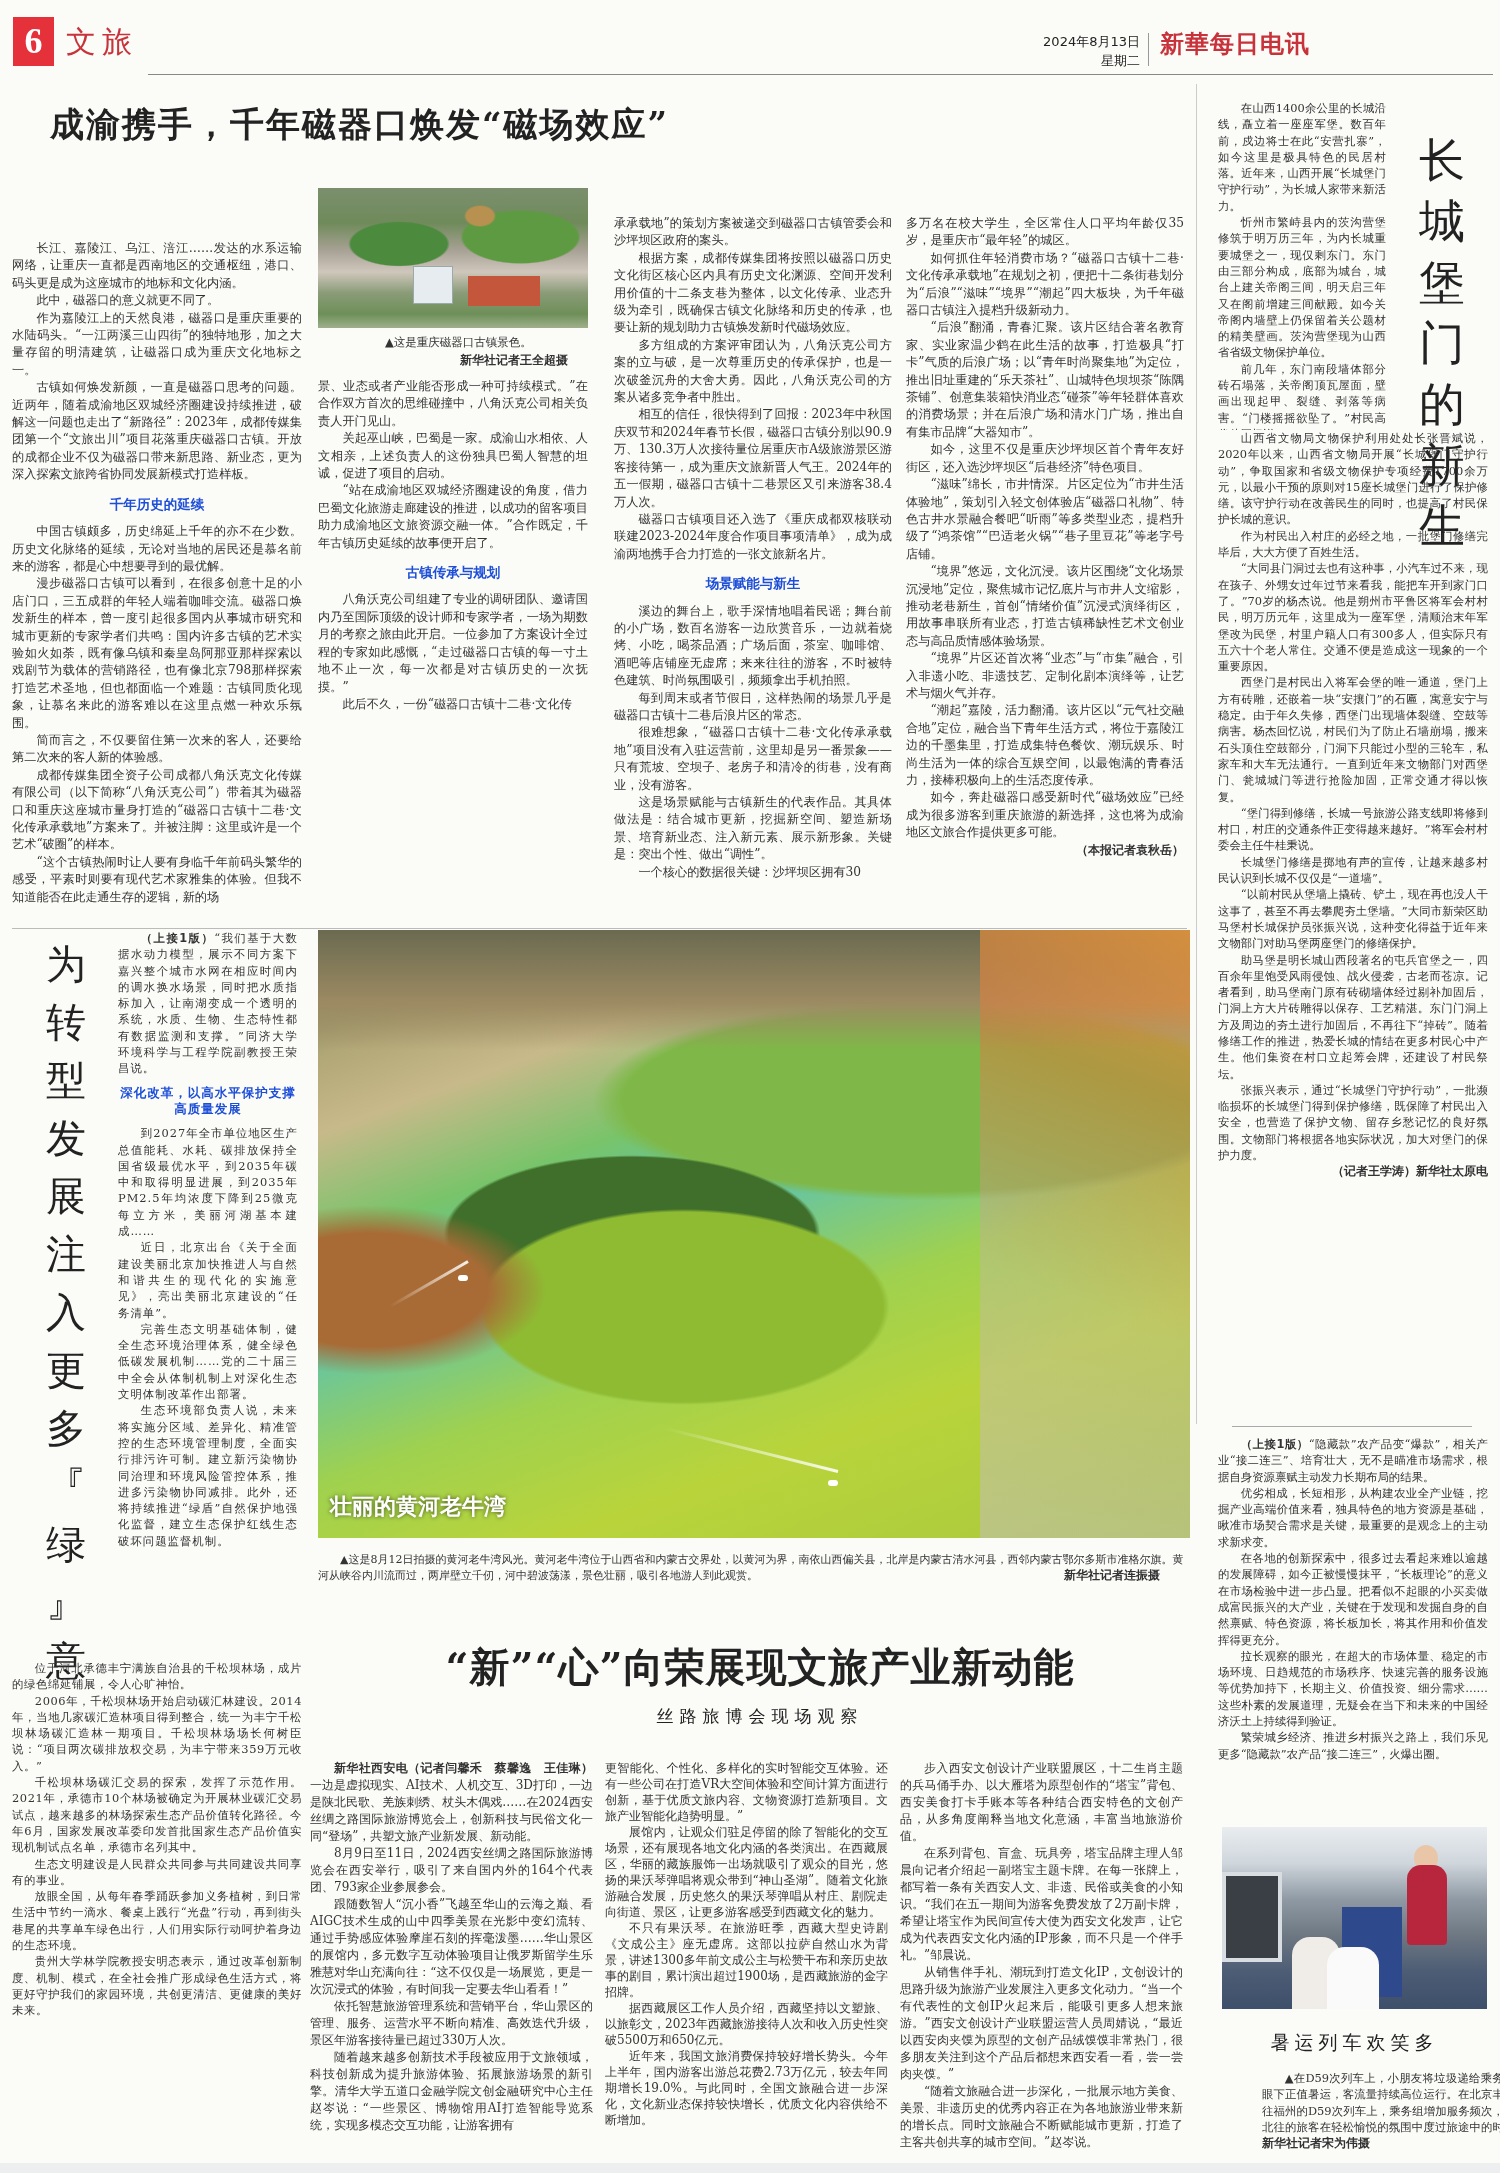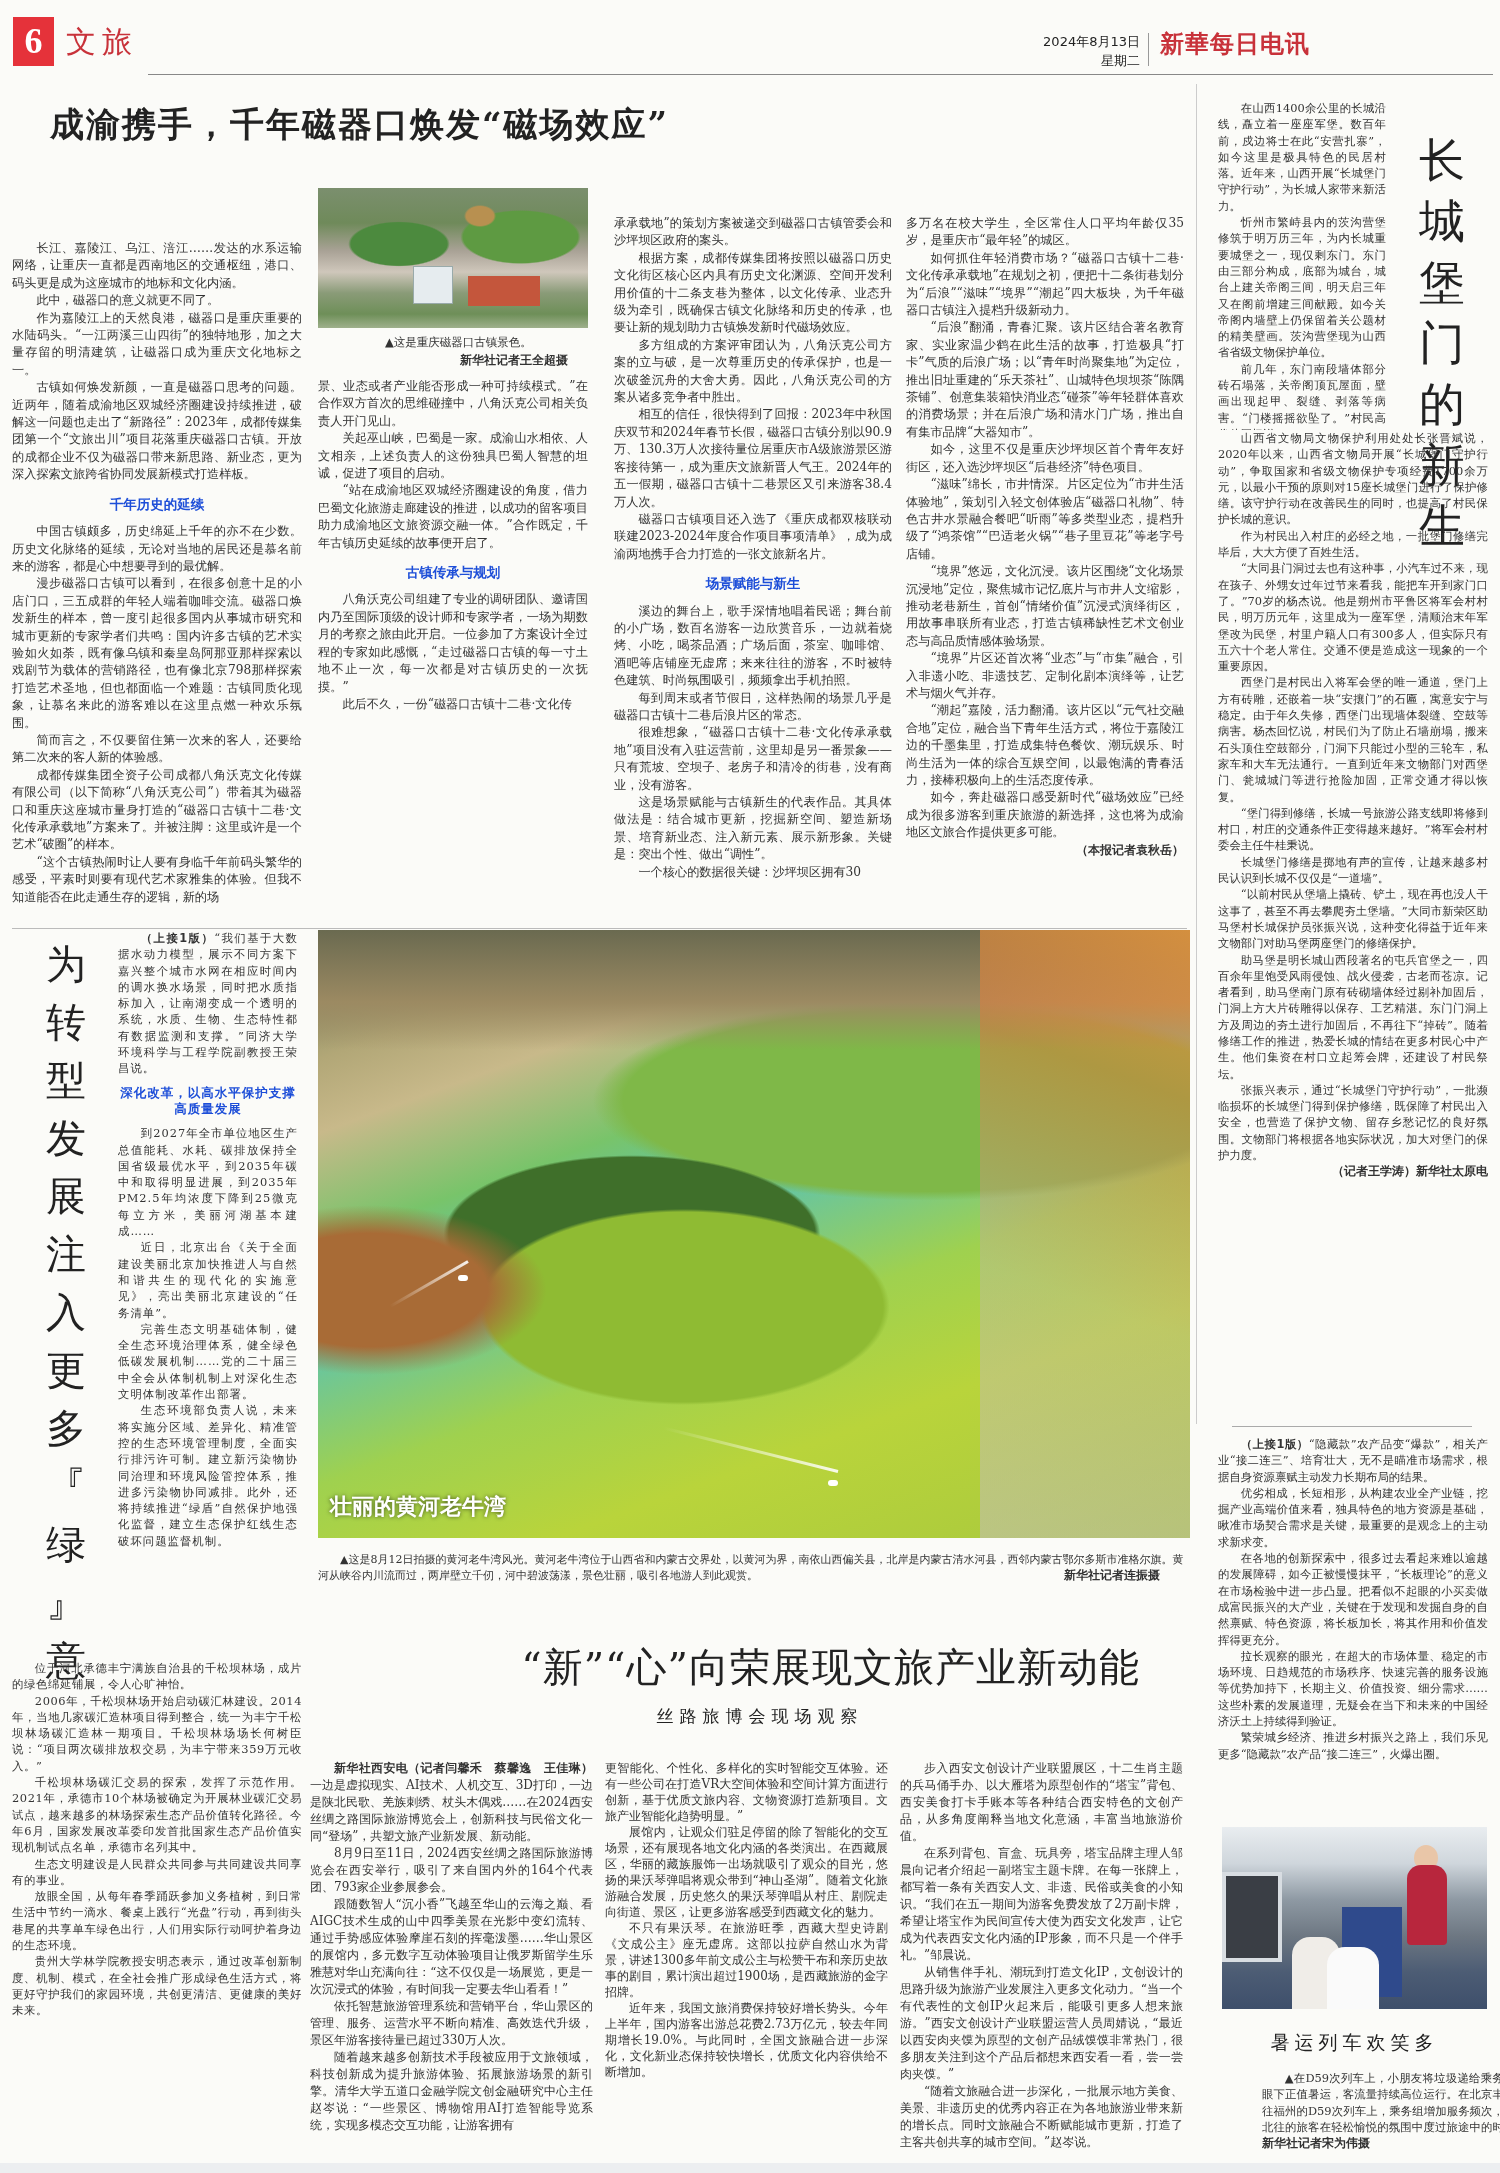--- a/index.html
+++ b/index.html
@@ -53,21 +53,21 @@
 
   
   .right-rule { left: 1196px; top: 84px; width: 1px; height: 1340px; background: #ccc; }
   .vtitle { position:absolute; font-size: 46px; line-height: 61px; width: 60px; text-align:center; color:#222; font-family: "DejaVu Serif", serif; }
   .col-gw { font-family: "DejaVu Serif", serif; }
 
   
   .vtitle-left { font-size: 40px; line-height: 58px; }
 
   
-  .story2-head { left: 380px; top: 1640px; width: 760px; text-align:right; font-family: "DejaVu Serif", serif; font-weight: normal; font-size: 40px; letter-spacing: 1px; color:#222; }
+  .story2-head { left: 380px; top: 1640px; width: 760px; text-align:center; font-family: "DejaVu Serif", serif; font-weight: bold; font-size: 40px; letter-spacing: 1px; color:#222; }
   .story2-sub { left: 380px; top: 1705px; width: 760px; text-align:center; font-family: "DejaVu Sans", sans-serif; font-size: 17px; letter-spacing: 6px; color:#222; }
 
   .photo-train { left: 1222px; top: 1827px; width: 265px; height: 182px;
     background:
       linear-gradient(180deg, #e9edf0 0%, #cfd6dc 20%, #8e99a3 40%, #6d7782 60%, #4c5c74 80%, #3e4f6b 100%); }
   .photo-train .win { position:absolute; left:0; top:45px; width:60px; height:90px; background:#3a3e45; border:4px solid #d8dde2; }
   .photo-train .att { position:absolute; left:185px; top:38px; width:40px; height:80px; background:#b8263d; border-radius: 14px 14px 4px 4px; }
   .photo-train .att-head { position:absolute; left:192px; top:18px; width:24px; height:26px; background:#e9c6a8; border-radius:50%; }
   .photo-train .seat { position:absolute; left:120px; top:80px; width:60px; height:90px; background:#2f4a8c; }
   .photo-train .kid1 { position:absolute; left:70px; top:110px; width:48px; height:72px; background:#f0ede8; border-radius: 18px 18px 0 0; }
@@ -235,20 +235,21 @@
   <p><span class="lead-in">新华社西安电（记者闫馨禾　蔡馨逸　王佳琳）</span><span>一边是虚拟现实、AI技术、人机交互、3D打印，一边是陕北民歌、羌族刺绣、杖头木偶戏……在2024西安丝绸之路国际旅游博览会上，创新科技与民俗文化一同“登场”，共塑文旅产业新发展、新动能。</span></p>
   <p>8月9日至11日，2024西安丝绸之路国际旅游博览会在西安举行，吸引了来自国内外的164个代表团、793家企业参展参会。</p>
   <p>跟随数智人“沉小香”飞越至华山的云海之巅、看AIGC技术生成的山中四季美景在光影中变幻流转、通过手势感应体验摩崖石刻的挥毫泼墨……华山景区的展馆内，多元数字互动体验项目让俄罗斯留学生乐雅慧对华山充满向往：“这不仅仅是一场展览，更是一次沉浸式的体验，有时间我一定要去华山看看！”</p>
   <p>依托智慧旅游管理系统和营销平台，华山景区的管理、服务、运营水平不断向精准、高效迭代升级，景区年游客接待量已超过330万人次。</p>
   <p>随着越来越多创新技术手段被应用于文旅领域，科技创新成为提升旅游体验、拓展旅游场景的新引擎。清华大学五道口金融学院文创金融研究中心主任赵岑说：“一些景区、博物馆用AI打造智能导览系统，实现多模态交互功能，让游客拥有</p>
 </div>
 <div class="col" style="left:605px; top:1760px; width:283px; height:400px; font-size:12px; line-height:16px;">
   <p style="text-indent:0">更智能化、个性化、多样化的实时智能交互体验。还有一些公司在打造VR大空间体验和空间计算方面进行创新，基于优质文旅内容、文物资源打造新项目。文旅产业智能化趋势明显。”</p>
   <p>展馆内，让观众们驻足停留的除了智能化的交互场景，还有展现各地文化内涵的各类演出。在西藏展区，华丽的藏族服饰一出场就吸引了观众的目光，悠扬的果沃琴弹唱将观众带到“神山圣湖”。随着文化旅游融合发展，历史悠久的果沃琴弹唱从村庄、剧院走向街道、景区，让更多游客感受到西藏文化的魅力。</p>
   <p>不只有果沃琴。在旅游旺季，西藏大型史诗剧《文成公主》座无虚席。这部以拉萨自然山水为背景，讲述1300多年前文成公主与松赞干布和亲历史故事的剧目，累计演出超过1900场，是西藏旅游的金字招牌。</p>
+  <p>据西藏展区工作人员介绍，西藏坚持以文塑旅、以旅彰文，2023年西藏旅游接待人次和收入历史性突破5500万和650亿元。</p>
   <p>近年来，我国文旅消费保持较好增长势头。今年上半年，国内游客出游总花费2.73万亿元，较去年同期增长19.0%。与此同时，全国文旅融合进一步深化，文化新业态保持较快增长，优质文化内容供给不断增加。</p>
 </div>
 <div class="col" style="left:900px; top:1760px; width:283px; height:400px; font-size:12px; line-height:17px;">
   <p>步入西安文创设计产业联盟展区，十二生肖主题的兵马俑手办、以大雁塔为原型创作的“塔宝”背包、西安美食打卡手账本等各种结合西安特色的文创产品，从多角度阐释当地文化意涵，丰富当地旅游价值。</p>
   <p>在系列背包、盲盒、玩具旁，塔宝品牌主理人邹晨向记者介绍起一副塔宝主题卡牌。在每一张牌上，都写着一条有关西安人文、非遗、民俗或美食的小知识。“我们在五一期间为游客免费发放了2万副卡牌，希望让塔宝作为民间宣传大使为西安文化发声，让它成为代表西安文化内涵的IP形象，而不只是一个伴手礼。”邹晨说。</p>
   <p>从销售伴手礼、潮玩到打造文化IP，文创设计的思路升级为旅游产业发展注入更多文化动力。“当一个有代表性的文创IP火起来后，能吸引更多人想来旅游。”西安文创设计产业联盟运营人员周婧说，“最近以西安肉夹馍为原型的文创产品绒馍馍非常热门，很多朋友关注到这个产品后都想来西安看一看，尝一尝肉夹馍。”</p>
   <p>“随着文旅融合进一步深化，一批展示地方美食、美景、非遗历史的优秀内容正在为各地旅游业带来新的增长点。同时文旅融合不断赋能城市更新，打造了主客共创共享的城市空间。”赵岑说。</p>
 </div>
 
 <div class="col sm" style="left:1218px; top:1436px; width:270px; height:380px;">

